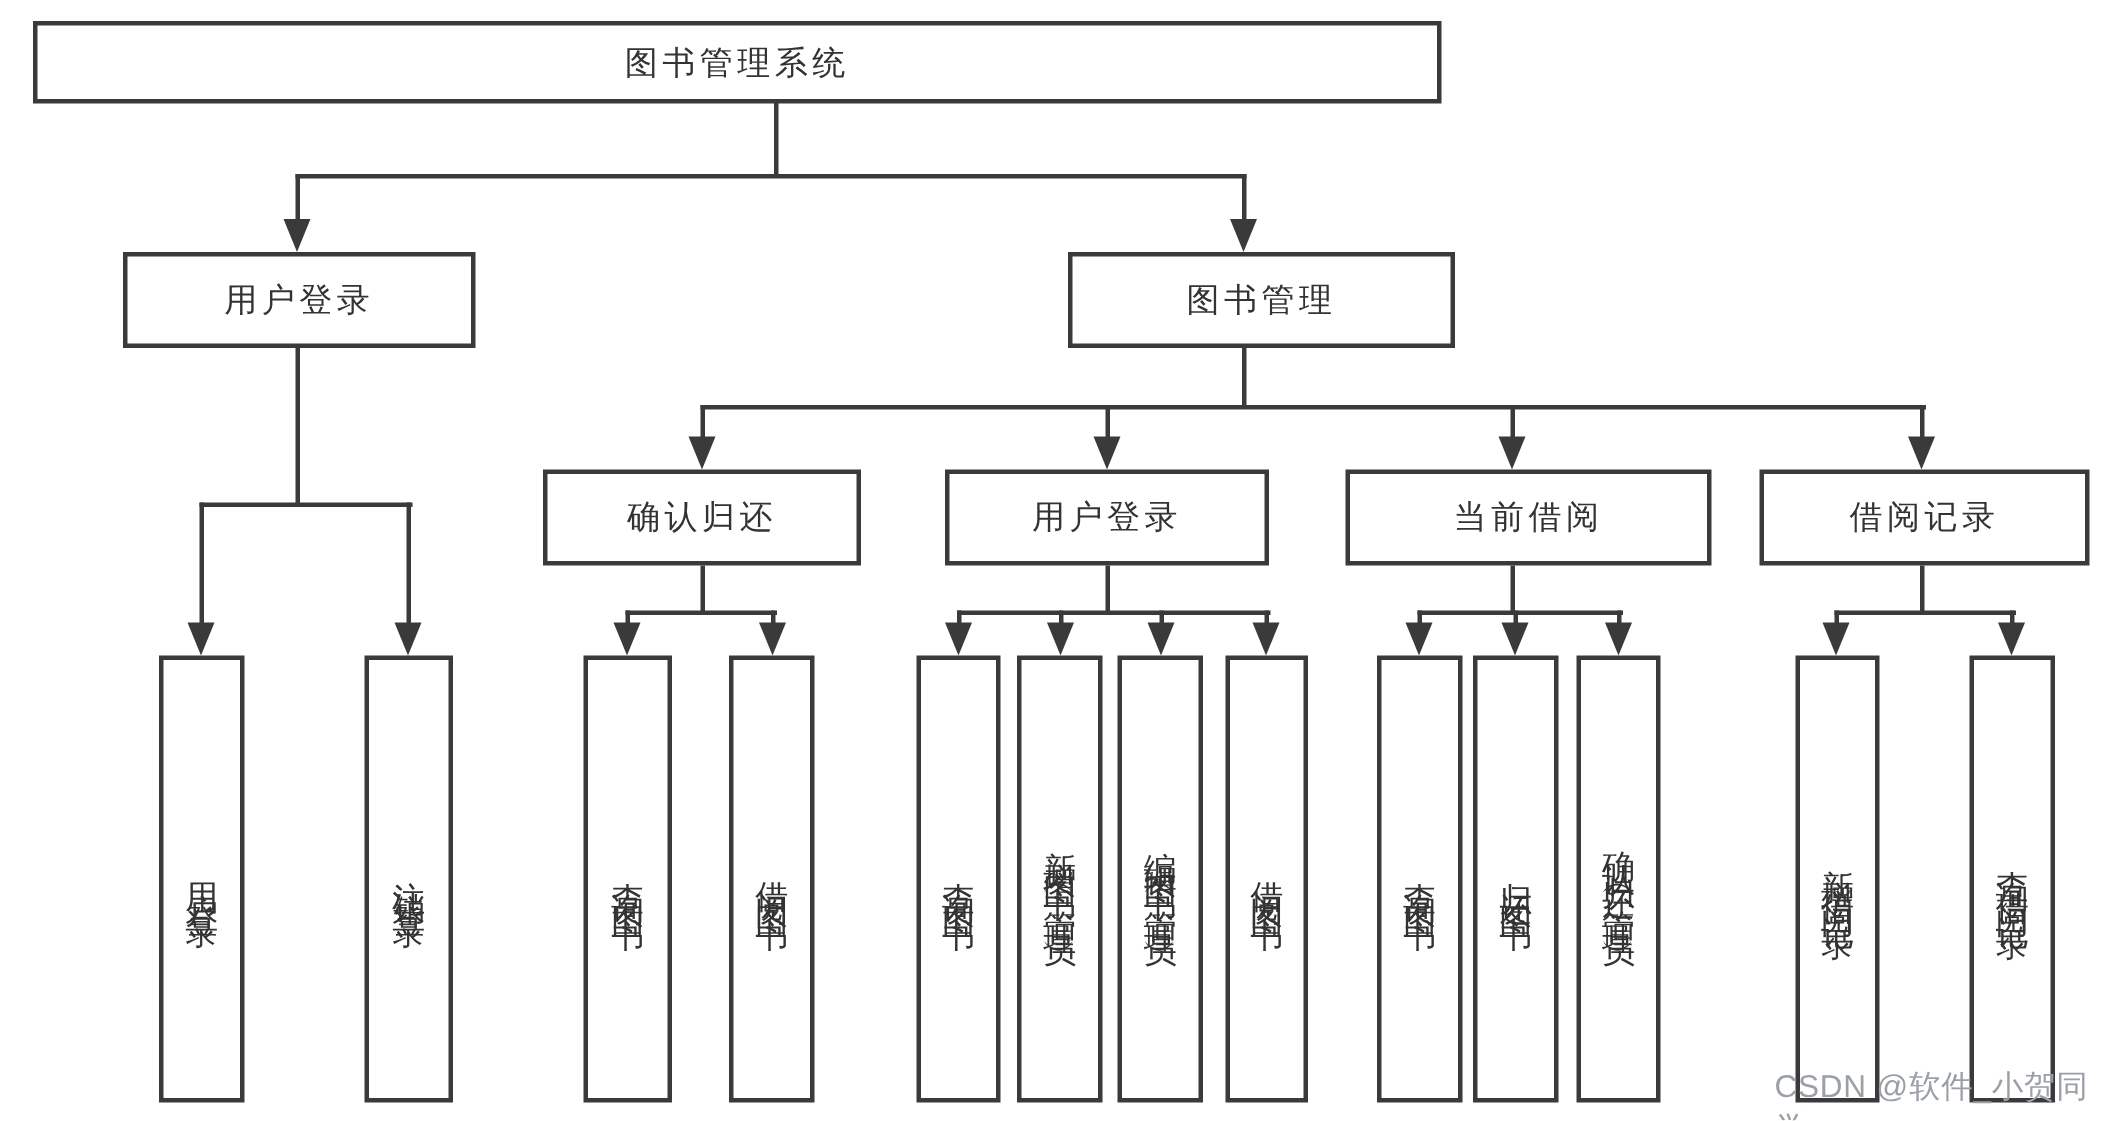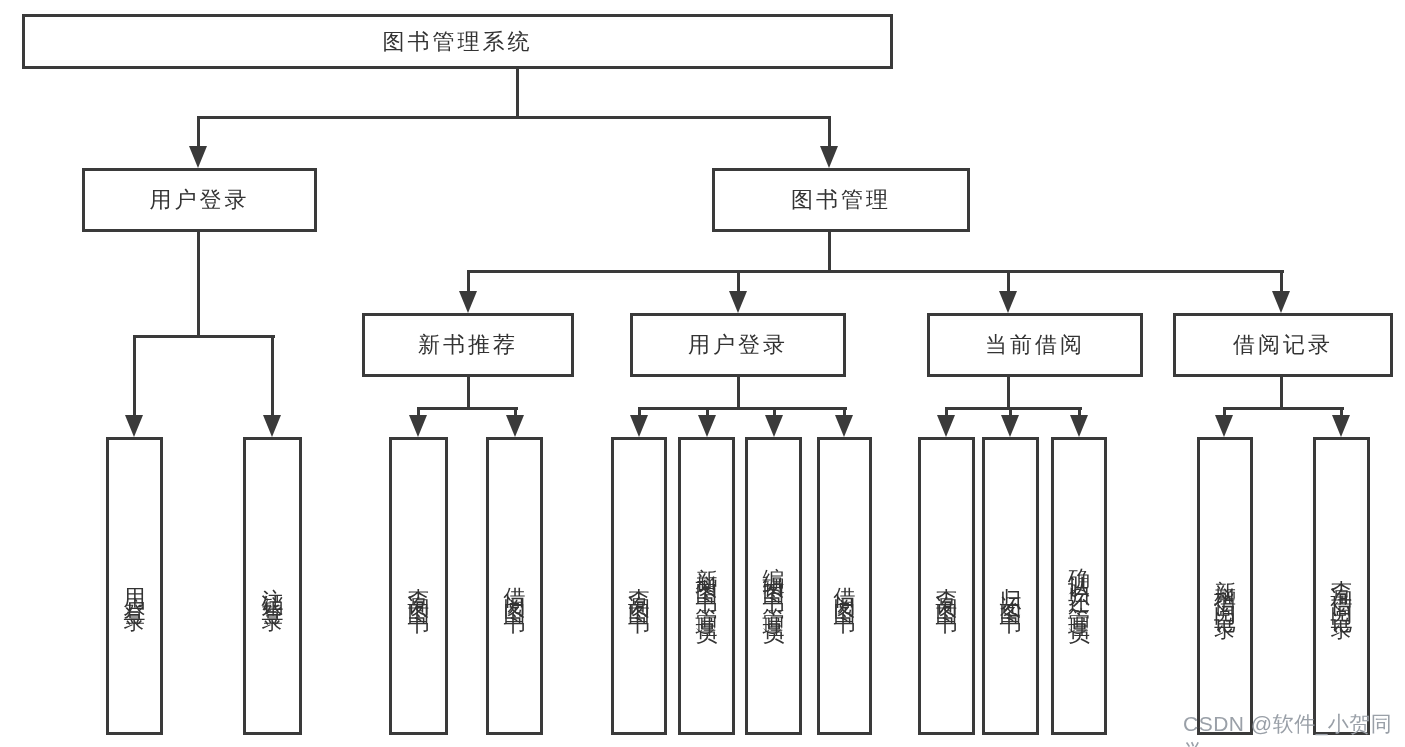--- a/index.html
+++ b/index.html
@@ -51,28 +51,28 @@
     letter-spacing:0.5px;
     color:var(--watermark);
     z-index:5;
   }
 </style>
 </head>
 <body>
 
 <div class="canvas">
 
-  <div class="box" style="left:22px;top:14px;width:871px;height:55px">图书管理系统</div>
+  <div class="box" style="left:22px;top:14px;width:939px;height:55px">图书管理系统</div>
 
   <div class="box" style="left:82px;top:168px;width:235px;height:64px">用户登录</div>
   <div class="box" style="left:712px;top:168px;width:258px;height:64px">图书管理</div>
 
-  <div class="box" style="left:362px;top:313px;width:212px;height:64px">新书推荐</div>
+  <div class="box" style="left:362px;top:313px;width:212px;height:64px">确认归还</div>
   <div class="box" style="left:630px;top:313px;width:216px;height:64px">用户登录</div>
-  <div class="box" style="left:927px;top:313px;width:216px;height:64px">当前借阅</div>
+  <div class="box" style="left:897px;top:313px;width:244px;height:64px">当前借阅</div>
   <div class="box" style="left:1173px;top:313px;width:220px;height:64px">借阅记录</div>
 
   <div class="box vbox" style="left:106px;top:437px;width:57px;height:298px">用户登录</div>
   <div class="box vbox" style="left:243px;top:437px;width:59px;height:298px">注销登录</div>
 
   <div class="box vbox" style="left:389px;top:437px;width:59px;height:298px">查询图书</div>
   <div class="box vbox" style="left:486px;top:437px;width:57px;height:298px">借阅图书</div>
 
   <div class="box vbox" style="left:611px;top:437px;width:56px;height:298px">查询图书</div>
   <div class="box vbox" style="left:678px;top:437px;width:57px;height:298px">新增图书（管理员）</div>

